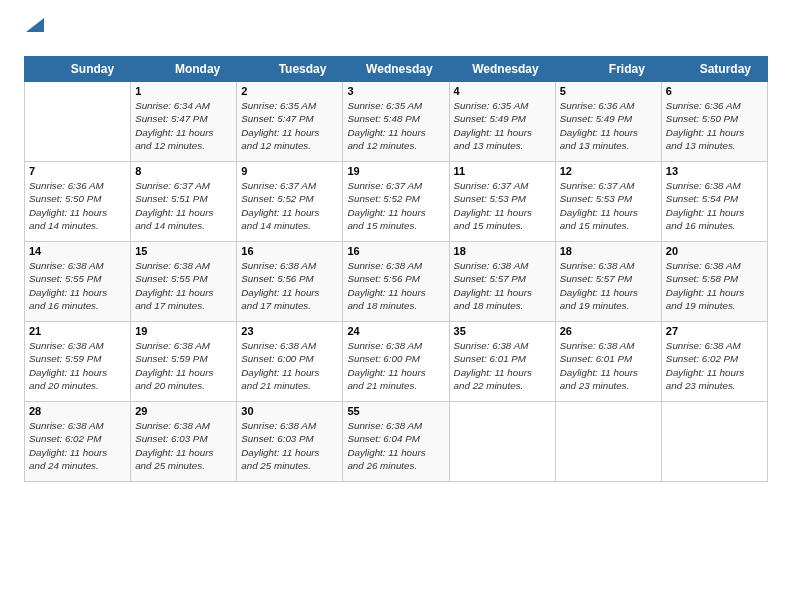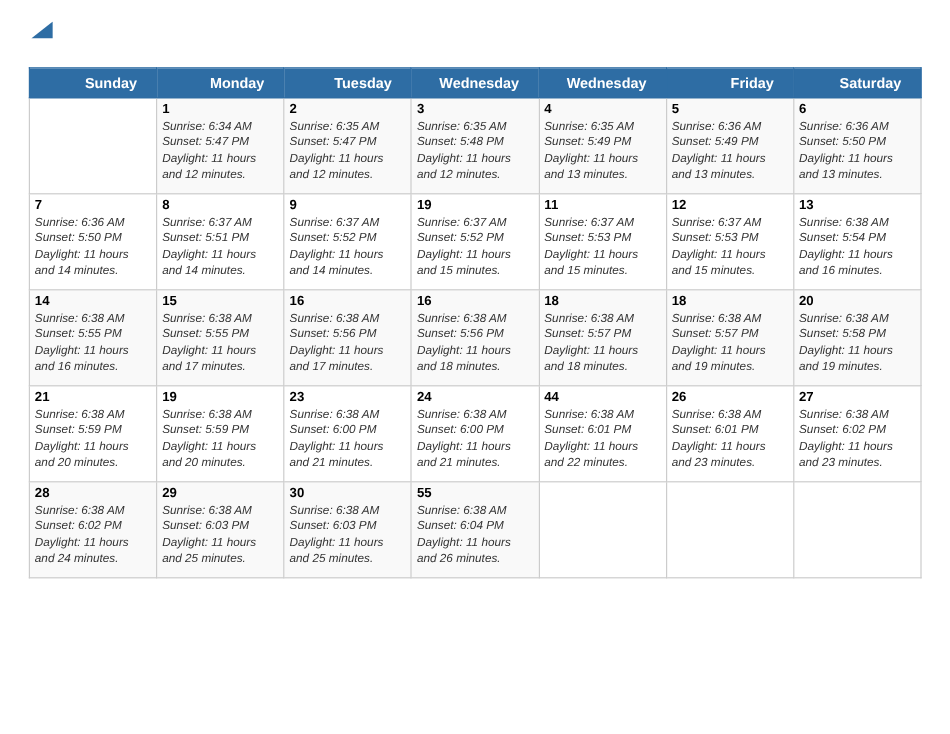--- a/index.html
+++ b/index.html
@@ -223,21 +223,21 @@
           </td>
           <td>
             <span class="day-num">23</span>
             <div class="day-info">Sunrise: 6:38 AM<br>Sunset: 6:00 PM<br>Daylight: 11 hours<br>and 21 minutes.</div>
           </td>
           <td>
             <span class="day-num">24</span>
             <div class="day-info">Sunrise: 6:38 AM<br>Sunset: 6:00 PM<br>Daylight: 11 hours<br>and 21 minutes.</div>
           </td>
           <td>
-            <span class="day-num">44</span>
+            <span class="day-num">35</span>
             <div class="day-info">Sunrise: 6:38 AM<br>Sunset: 6:01 PM<br>Daylight: 11 hours<br>and 22 minutes.</div>
           </td>
           <td>
             <span class="day-num">26</span>
             <div class="day-info">Sunrise: 6:38 AM<br>Sunset: 6:01 PM<br>Daylight: 11 hours<br>and 23 minutes.</div>
           </td>
           <td>
             <span class="day-num">27</span>
             <div class="day-info">Sunrise: 6:38 AM<br>Sunset: 6:02 PM<br>Daylight: 11 hours<br>and 23 minutes.</div>
           </td>

